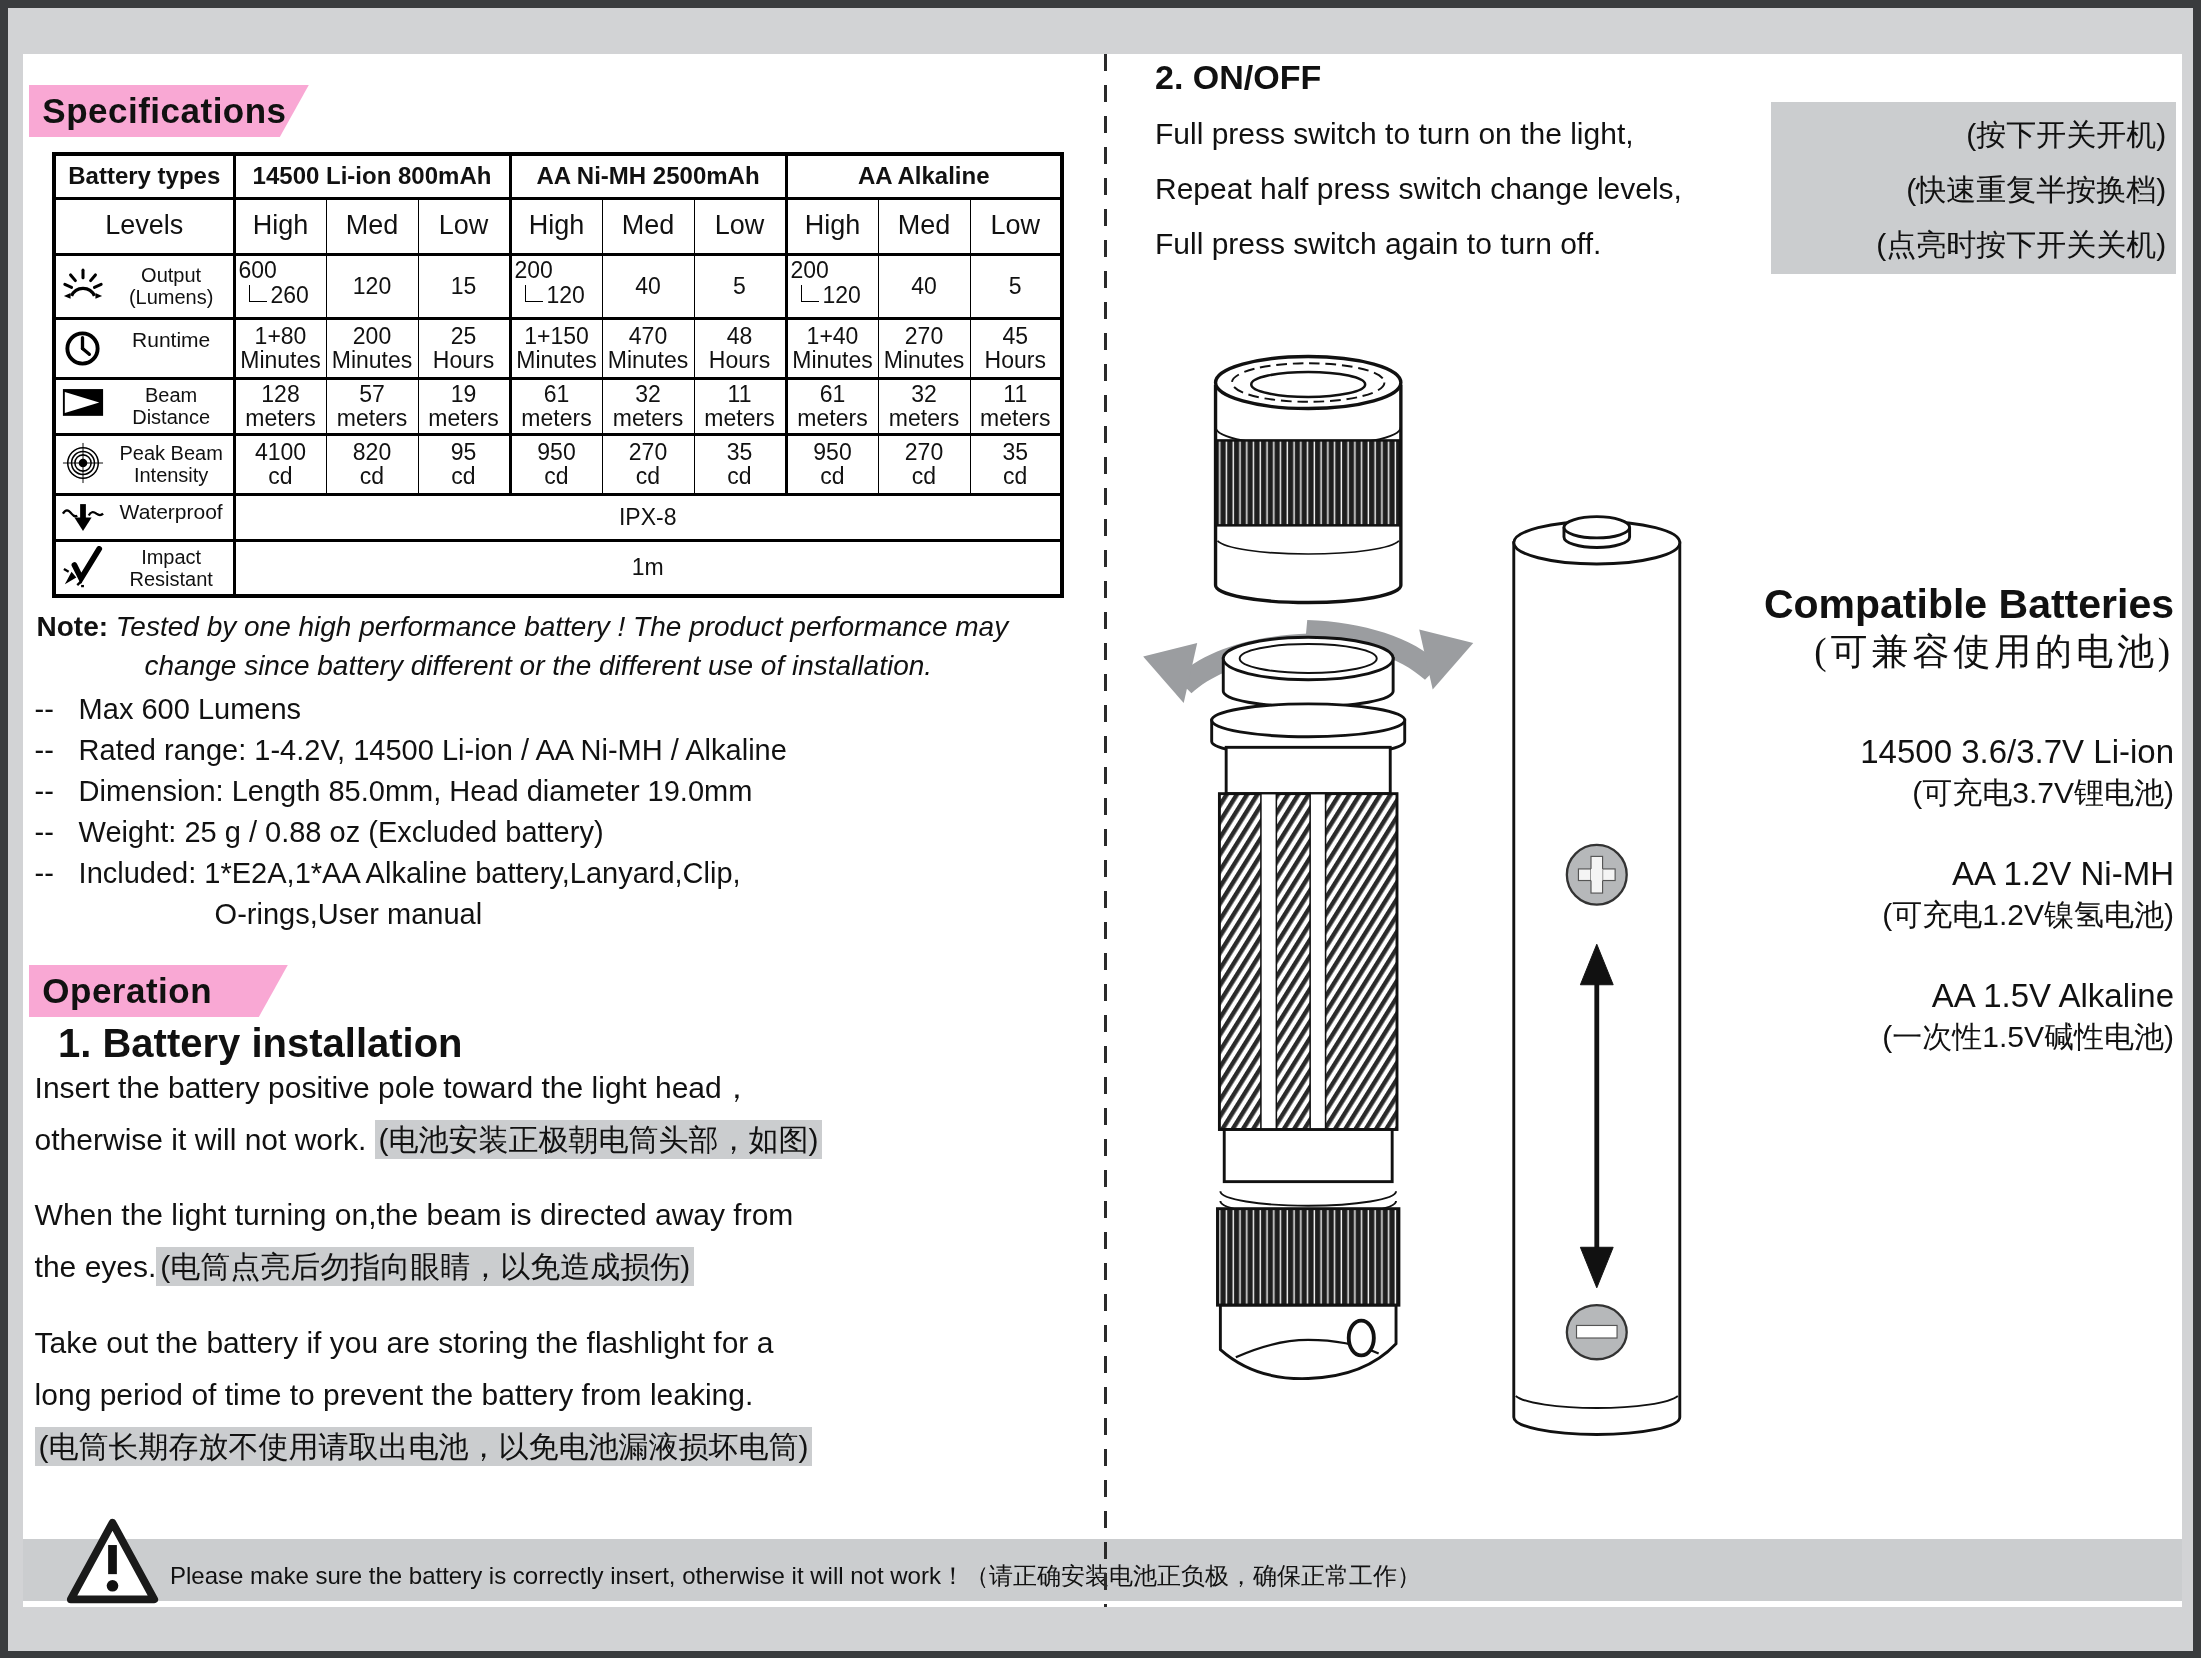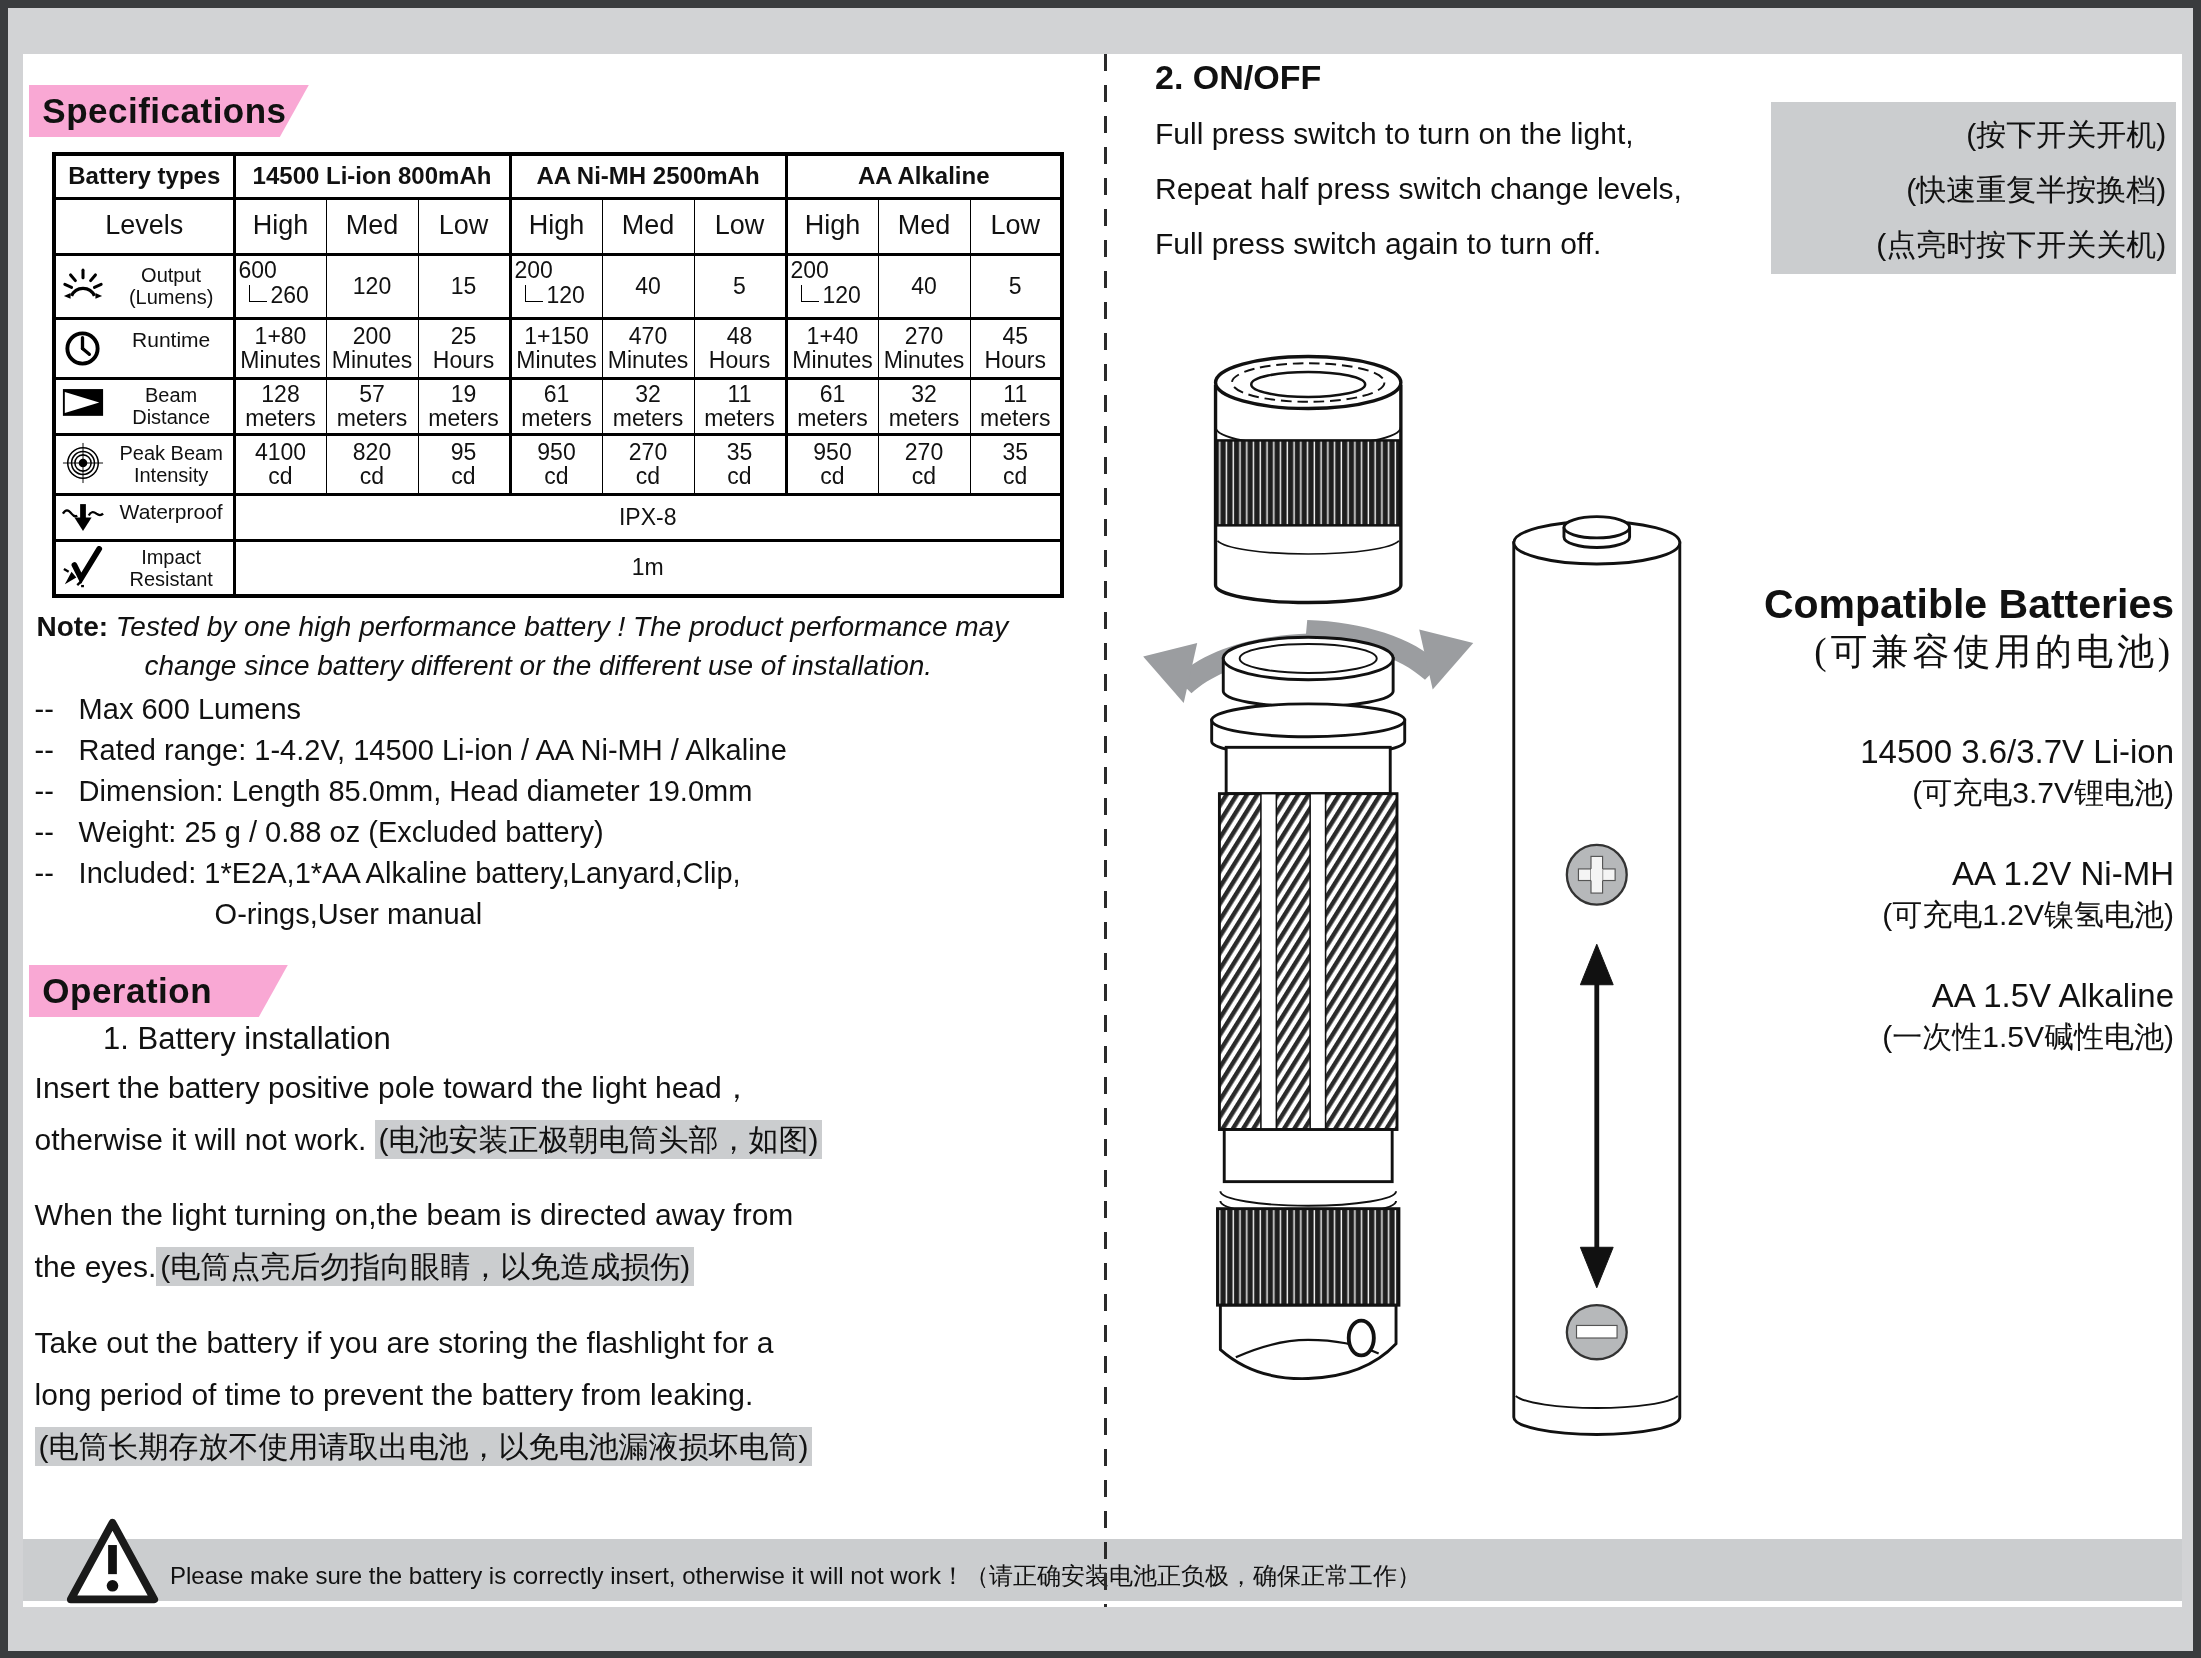--- a/index.html
+++ b/index.html
@@ -69,21 +69,21 @@
   .note .nb{font-weight:bold;font-style:normal;}
   .note .ni{font-style:italic;}
   .note .l2{padding-left:108px;font-style:italic;}
 
   
   .bullets{position:absolute;left:11.6px;top:635px;width:1062px;font-size:29px;line-height:41px;}
   .bullet .dash{display:inline-block;width:44px;}
   .bullet .cont{padding-left:180px;display:block;}
 
   
-  .op-title{position:absolute;left:35px;top:967px;font-size:31px;font-weight:normal;margin-left:45px;}
+  .op-title{position:absolute;left:35px;top:967px;font-size:40px;font-weight:bold;}
   .para{position:absolute;left:11.6px;width:1062px;font-size:30px;line-height:52px;}
   #para1{top:1008px;}
   #para2{top:1135px;}
   #para3{top:1263px;}
   .hl{background:#cbcdcf;padding:2.9px 3.9px;}
   .hl:empty{display:none;}
 
   
   .warnbar{position:absolute;left:0;right:0;top:1485px;height:62px;background:#cbcdcf;z-index:2;}
   .warnbar .wtxt{position:absolute;left:147px;top:0;height:74px;display:flex;align-items:center;

